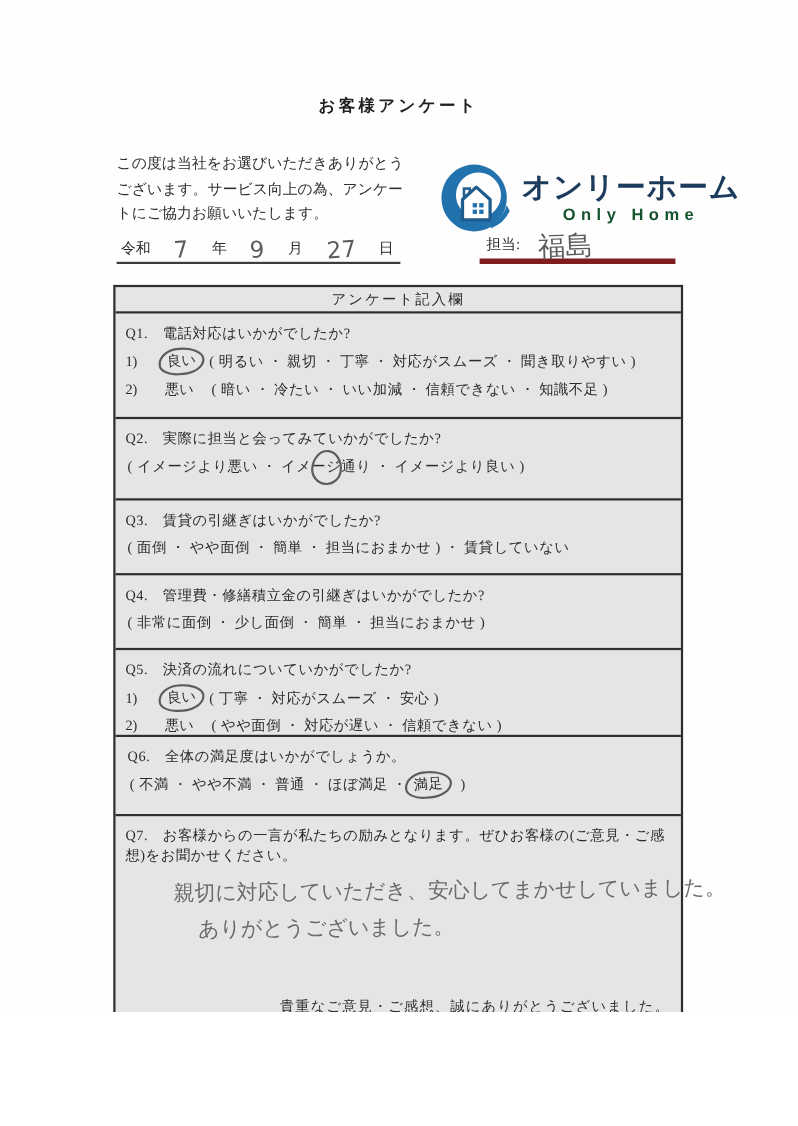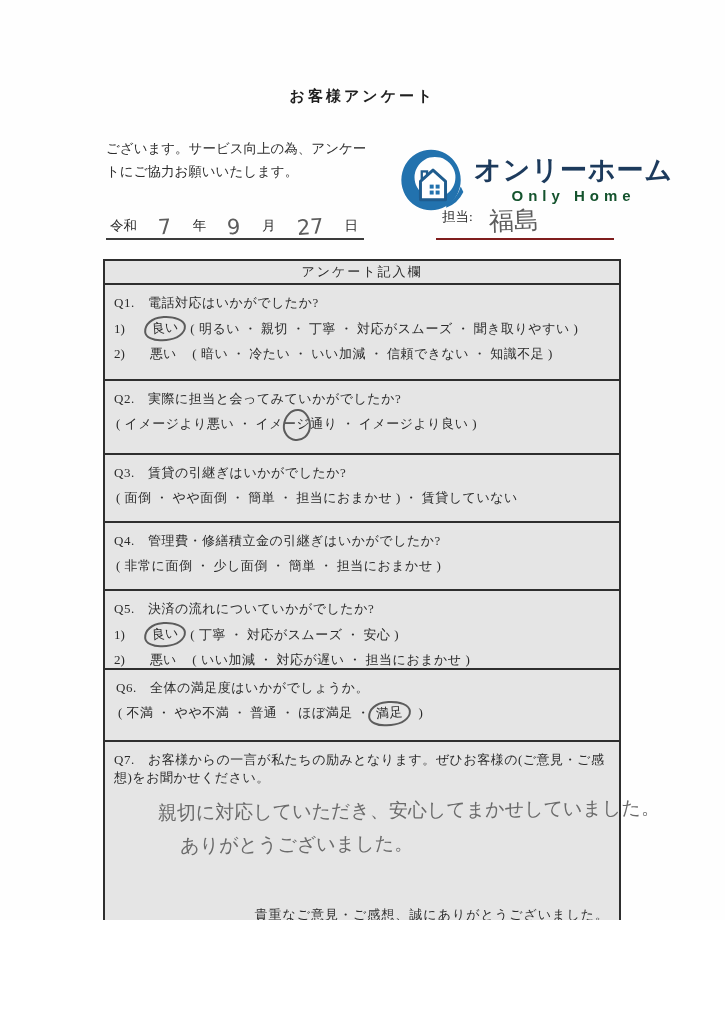--- a/index.html
+++ b/index.html
@@ -30,22 +30,22 @@
   }
   
   .date-line{
     position:absolute;left:106px;top:210px;width:258px;height:30px;
     border-bottom:2px solid #3c3c3c;font-size:13.5px;
     display:flex;align-items:flex-end;justify-content:space-between;
     padding:0 6px 3px 4px;box-sizing:border-box;
   }
   .staff-line{
     position:absolute;left:436px;top:208px;width:178px;height:32px;
-    border-bottom:2px solid #7f1d1d;font-size:13.5px;
-    display:flex;padding:0 4px 4px 6px;box-sizing:border-box;
+    border-bottom:5px solid #7f1d1d;font-size:13.5px;
+    display:flex;align-items:flex-end;padding:0 4px 4px 6px;box-sizing:border-box;
   }
   .hand{
     font-family:"DejaVu Sans",cursive;color:#5d5d5d;
   }
   .hand-num{font-size:21px;line-height:0.9;position:relative;top:2px;transform:rotate(-4deg);}
   .hand-name{font-size:25px;line-height:0.8;margin-left:16px;position:relative;top:3px;transform:rotate(-2deg);}
   
   .survey{
     position:absolute;left:103px;top:259px;width:518px;
     border:2.5px solid #2e2e2e;box-sizing:border-box;background:#e5e5e5;
@@ -88,20 +88,21 @@
   }
 </style>
 </head>
 <body>
 
 <div class="page">
 
   <div class="doc-title">お客様アンケート</div>
 
   <div class="intro">
+    <div>この度は当社をお選びいただきありがとう</div>
     <div>ございます。サービス向上の為、アンケー</div>
     <div>トにご協力お願いいたします。</div>
   </div>
 
   <div class="logo">
     <span>
       <svg width="66" height="66" viewBox="0 0 100 100">
         <path fill="#2272ae" fill-rule="evenodd" d="M47,4 a45,46 0 1,0 0.02,0 Z M53,15 a31,31 0 1,1 -0.02,0 Z"></path>
         <path fill="#2272ae" d="M70,88 Q 87,78 92,60 L 96,68 Q 88,85 70,92 Z"></path>
         <rect x="33" y="37" width="8" height="10" fill="#ffffff" stroke="#1f5c8e" stroke-width="3.5"></rect>
@@ -181,21 +182,21 @@
         <span class="q-id">Q5.</span><span>決済の流れについていかがでしたか?</span>
       </div>
       <div class="opt-row">
         <span class="opt-num">1)</span>
         <span class="opt-label circled">良い</span>
         <span class="opt-detail">( 丁寧 ・ 対応がスムーズ ・ 安心 )</span>
       </div>
       <div class="opt-row">
         <span class="opt-num">2)</span>
         <span class="opt-label">悪い</span>
-        <span class="opt-detail">( いい加減 ・ 対応が遅い ・ 担当におまかせ )</span>
+        <span class="opt-detail">( やや面倒 ・ 対応が遅い ・ 信頼できない )</span>
       </div>
     </div>
 
     <div class="q-row q6">
       <div class="q-title">
         <span class="q-id">Q6.</span><span>全体の満足度はいかがでしょうか。</span>
       </div>
       <div class="opts-line">
         <span>( 不満 ・ やや不満 ・ 普通 ・ ほぼ満足 ・ </span><span class="circled">満足</span><span> )</span>
       </div>

